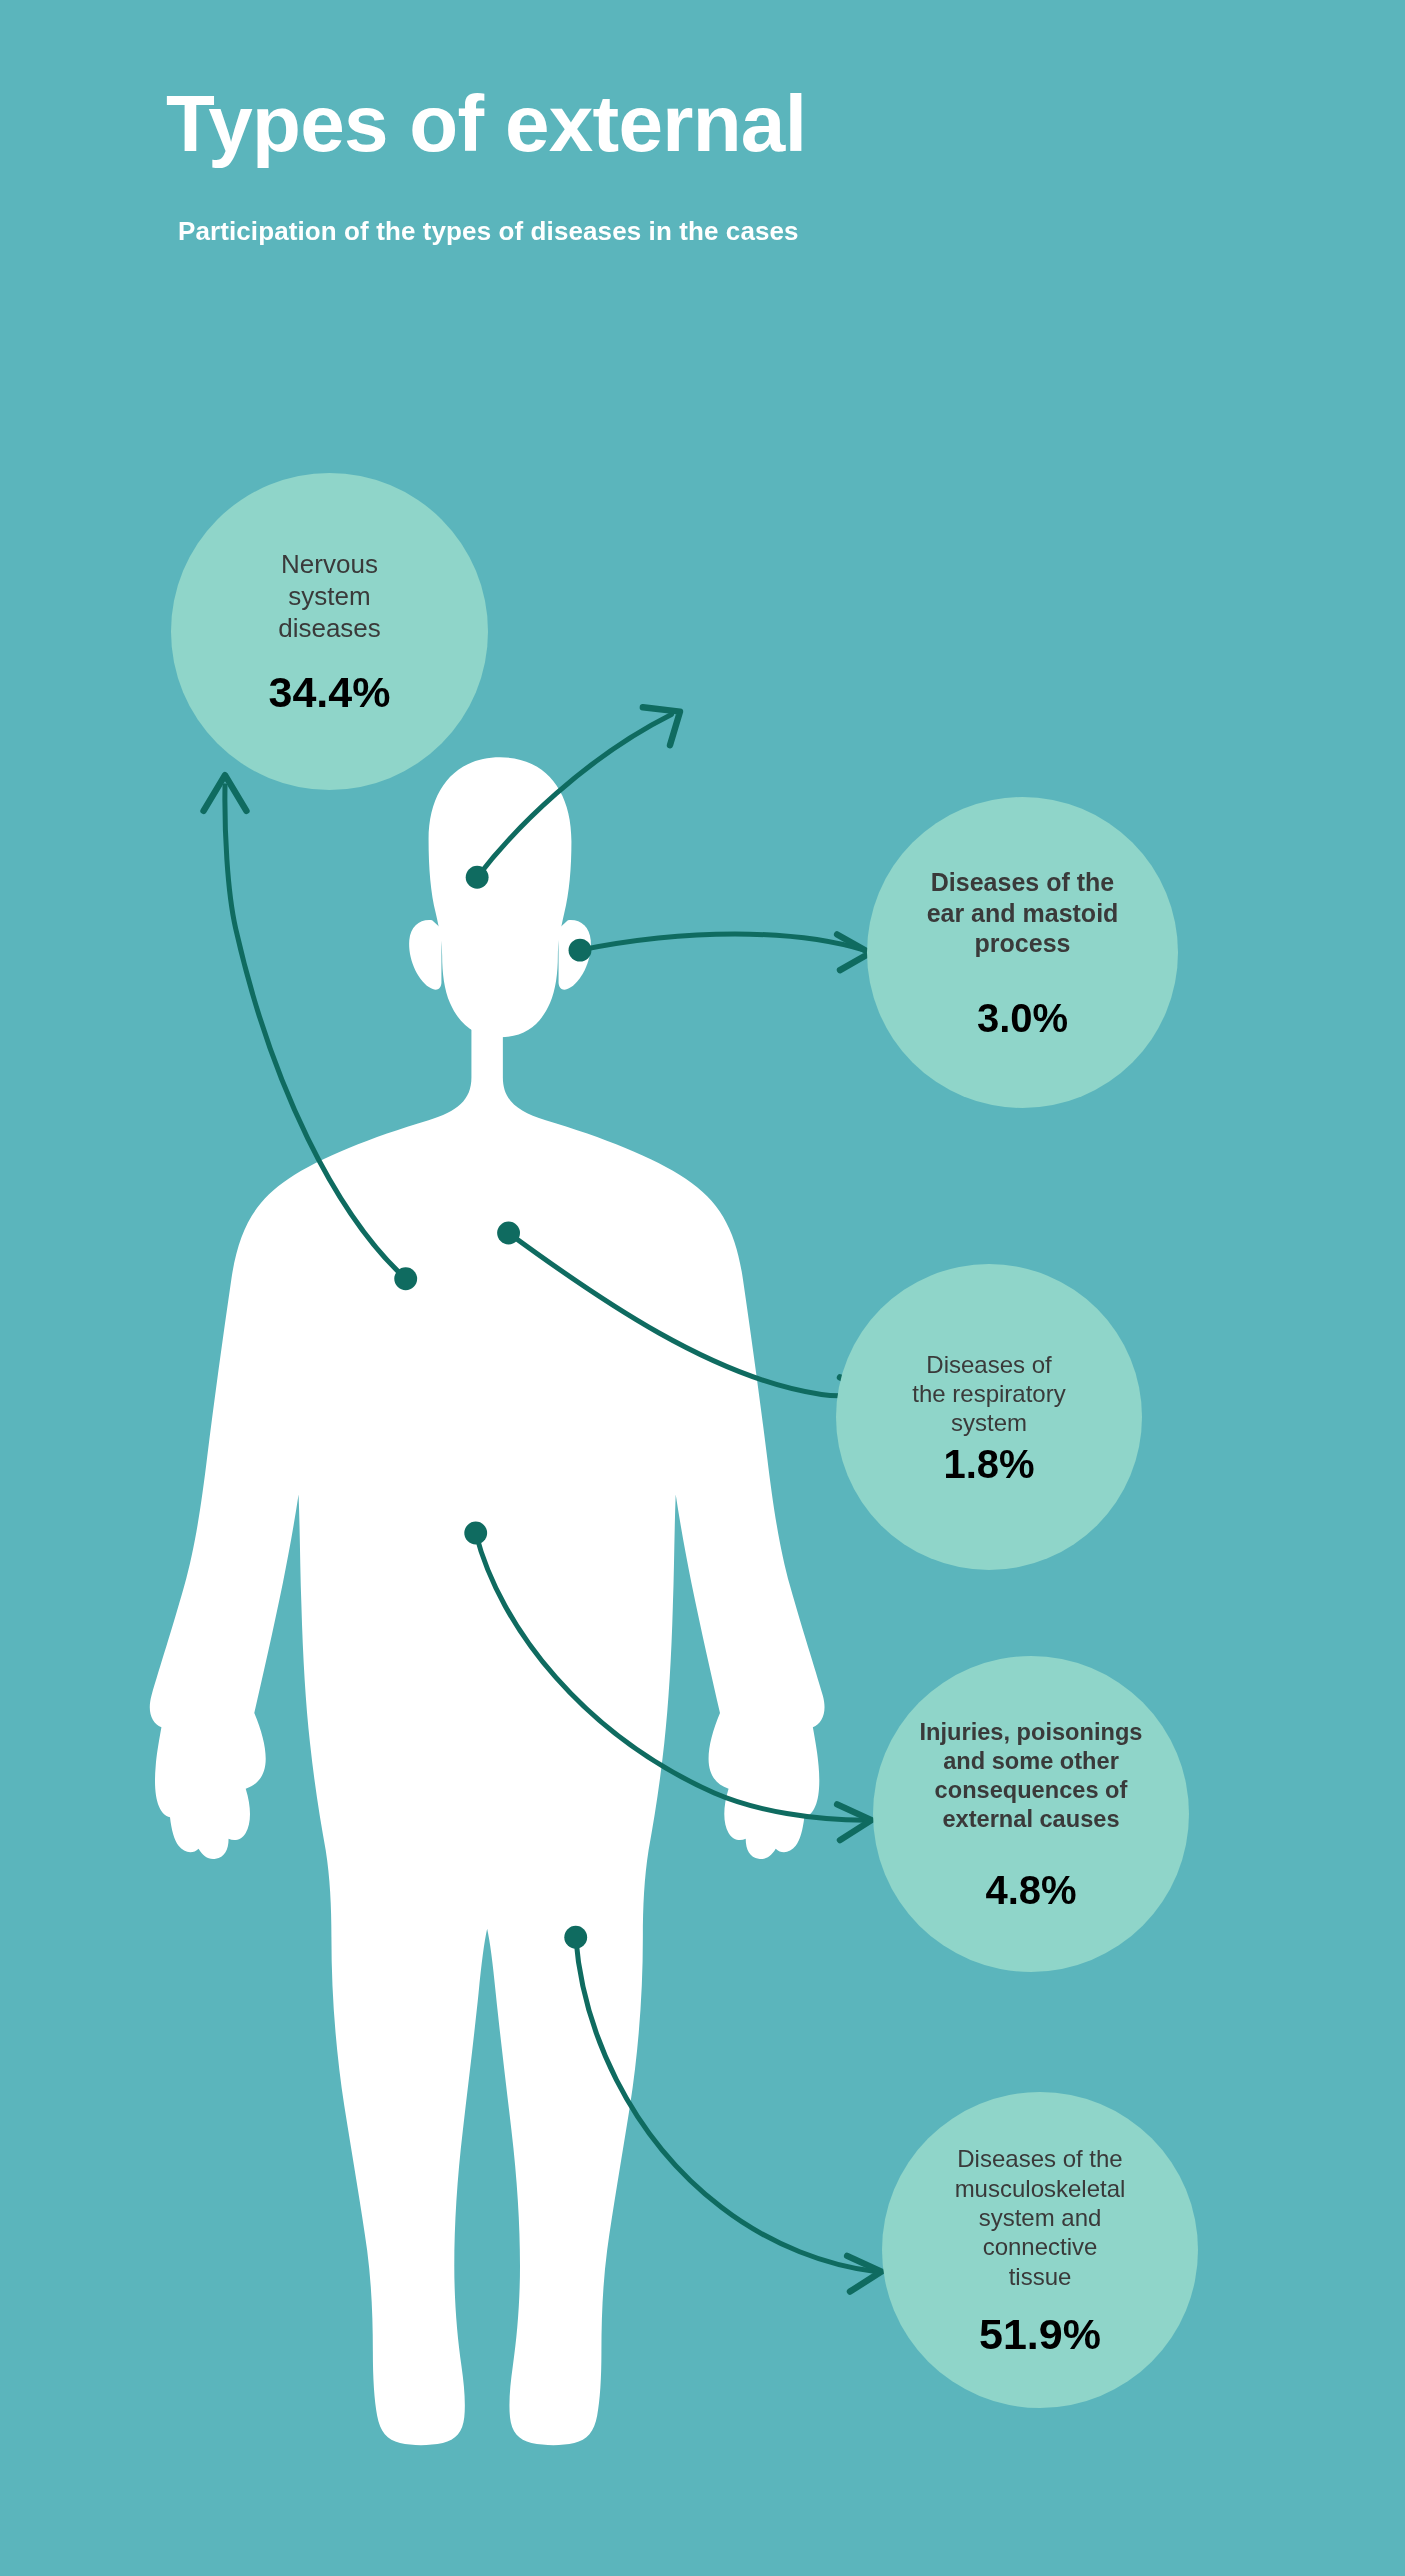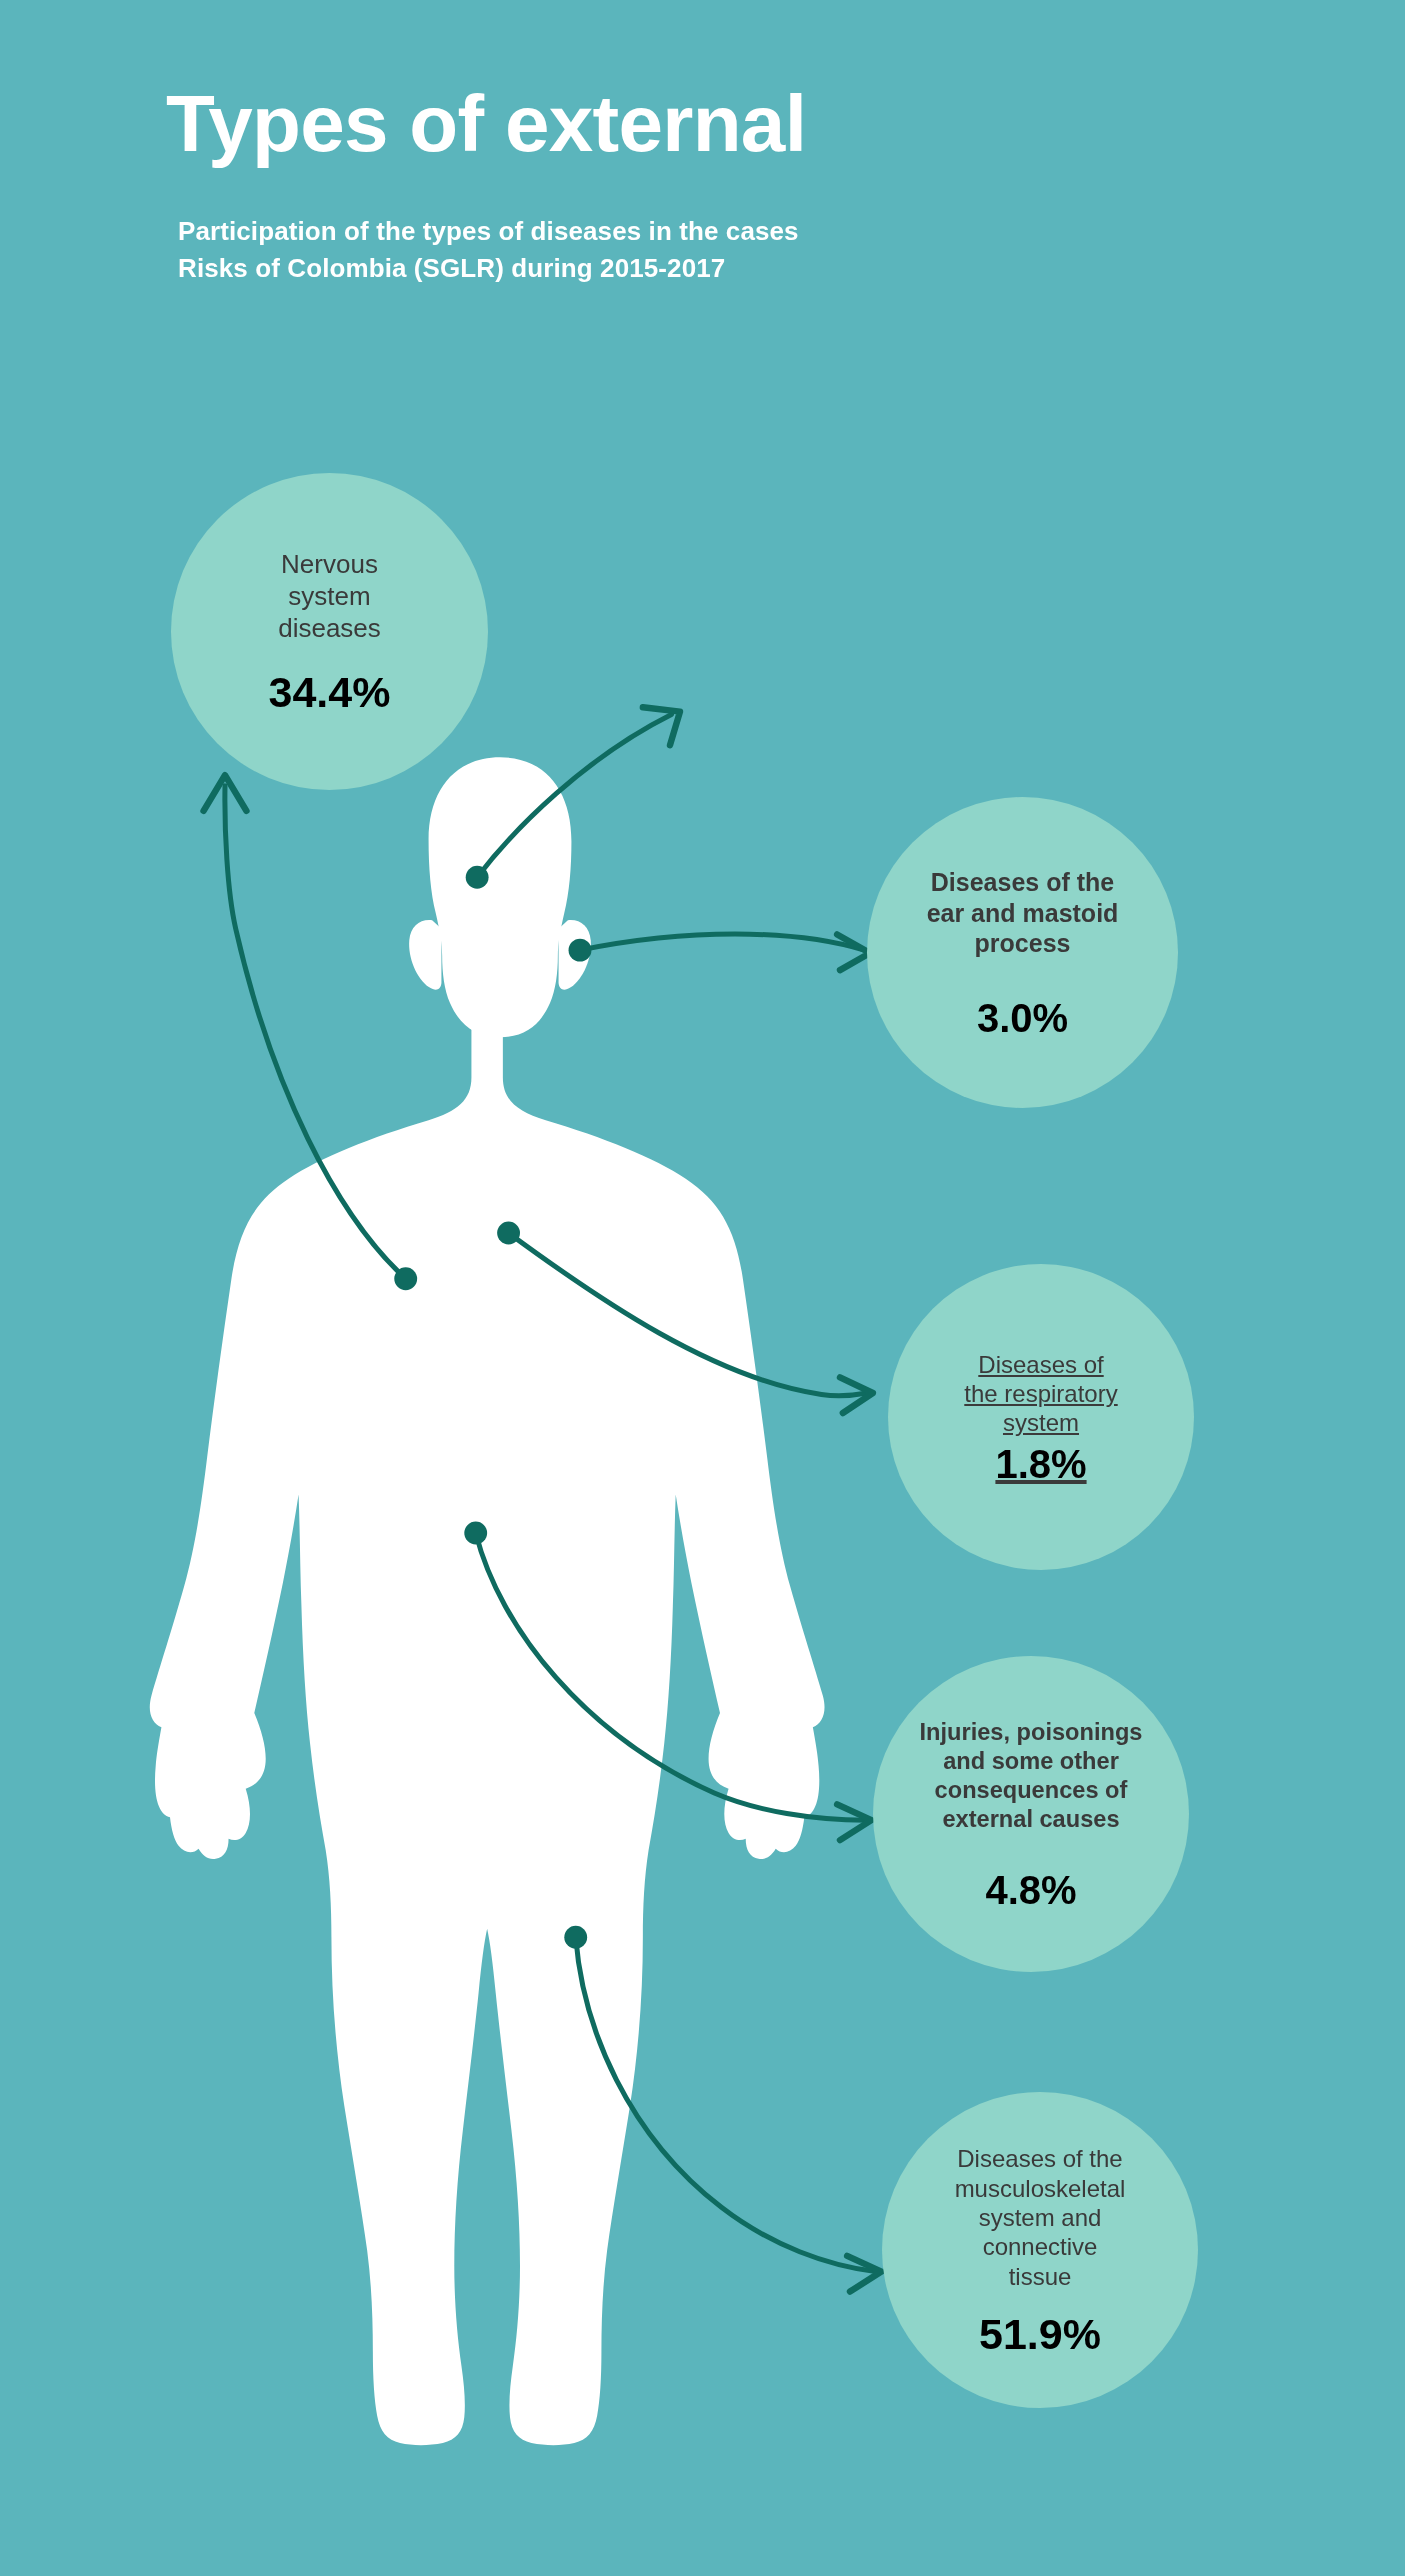--- a/index.html
+++ b/index.html
@@ -86,42 +86,41 @@
   #bubble-nervous .b-value { font-size: 43px; margin-top: 20px; }
 
   #bubble-mental         { left: 680px;  top: 484px;  width: 310px; height: 310px; }
   #bubble-mental .b-label { font-size: 24px; }
   #bubble-mental .b-value { font-size: 39px; margin-top: 18.6px; }
 
   #bubble-ear            { left: 867px; top: 797px; width: 311px; height: 311px; }
   #bubble-ear .b-label   { font-size: 25px; }
   #bubble-ear .b-value   { font-size: 40px; margin-top: 33px; }
 
-  #bubble-respiratory    { left: 888px; top: 1264px; width: 306px; height: 306px; text-decoration: underline; }
+  #bubble-respiratory    { left: 836px; top: 1264px; width: 306px; height: 306px; }
   #bubble-respiratory .b-label { font-size: 24px; }
   #bubble-respiratory .b-value { font-size: 40px; margin-top: 1px; }
 
   #bubble-injuries       { left: 873px; top: 1656px; width: 316px; height: 316px; }
   #bubble-injuries .b-label { font-size: 23.6px; font-weight: bold; }
   #bubble-injuries .b-value { font-size: 40px; margin-top: 30px; }
 
   #bubble-musculo        { left: 882px; top: 2092px; width: 316px; height: 316px; }
   #bubble-musculo .b-label { font-size: 24px; }
   #bubble-musculo .b-value { font-size: 43px; margin-top: 15.7px; }
 </style>
 </head>
 <body>
 
 <div id="infographic" style="--bg: #5bb5bc; --bubble: #8fd5c9;">
 
   <div class="header">
     <h1 class="title">Types of external</h1>
     <p class="subtitle">
       <span>Participation of the types of diseases in the cases</span>
-      <span>Risks of Colombia (SGLR) during 2015-2017</span>
     </p>
   </div>
 
   <svg id="stage" viewBox="0 0 1967 3606" xmlns="http://www.w3.org/2000/svg">
 
     <g fill="#ffffff">
 
       <path d="M600 1175
                C600 1105 638 1060 700 1060
                C762 1060 800 1105 800 1178

